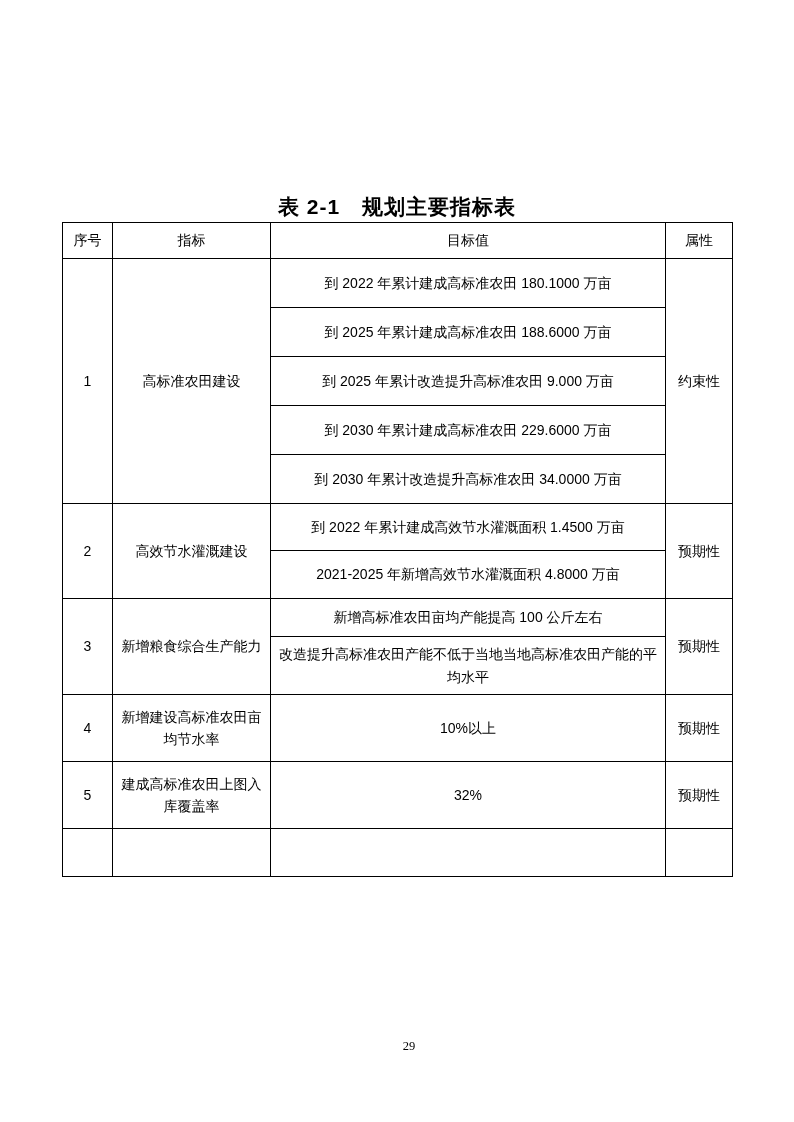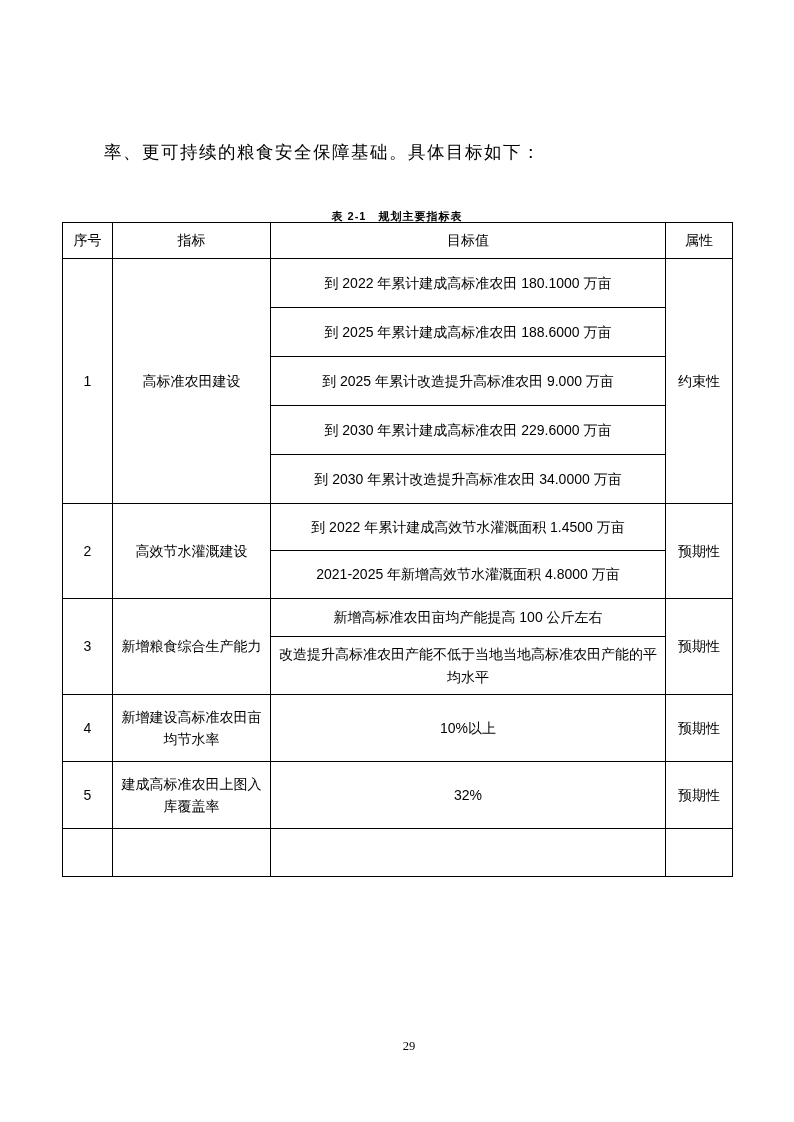--- a/index.html
+++ b/index.html
@@ -22,25 +22,24 @@
     font-size: 17.5px;
     letter-spacing: 1.5px;
     font-family: "Liberation Serif", "DejaVu Serif", serif;
   }
   .table-title {
     position: absolute;
     top: 193px;
     left: 0;
     width: 100%;
     text-align: center;
-    font-size: 11px;
+    font-size: 21px;
     font-weight: bold;
     font-family: "Liberation Sans", "DejaVu Sans", sans-serif;
     letter-spacing: 1px;
-    margin-top: 16px;
   }
   table.indicators {
     position: absolute;
     left: 62px;
     top: 222px;
     width: 670px;
     border-collapse: collapse;
     table-layout: fixed;
   }
   table.indicators th,
@@ -72,21 +71,20 @@
     text-align: center;
     font-size: 12.5px;
     font-family: "Liberation Serif", "DejaVu Serif", serif;
   }
 </style>
 </head>
 <body>
 
 <div class="page">
 
-  <p class="intro">率、更可持续的粮食安全保障基础。具体目标如下：</p>
 
   <h2 class="table-title">表 2-1　规划主要指标表</h2>
 
   <table class="indicators">
     <colgroup>
       <col style="width:50px">
       <col style="width:158px">
       <col style="width:395px">
       <col style="width:67px">
     </colgroup>

